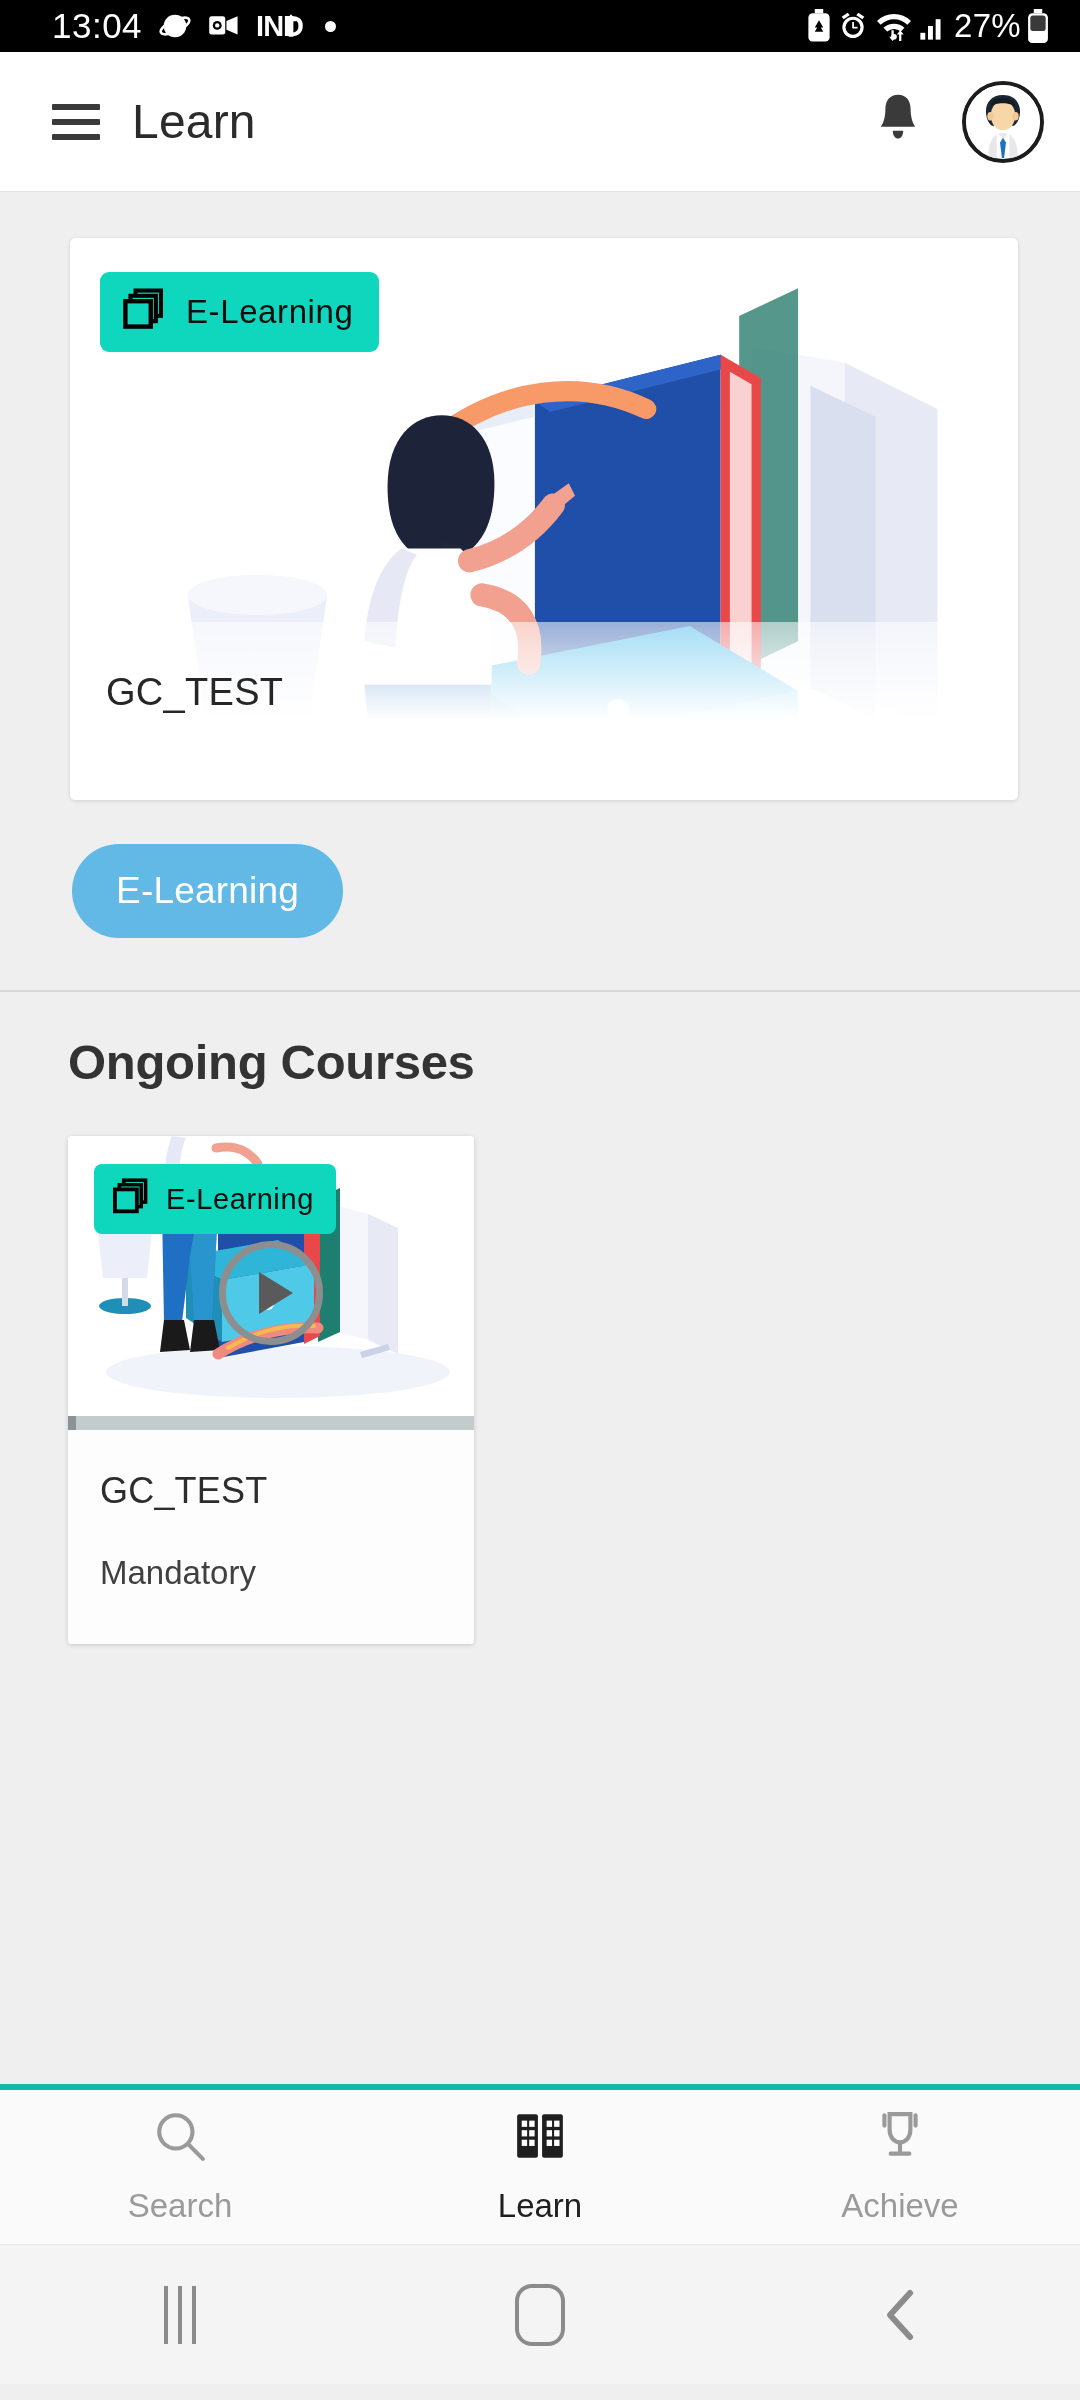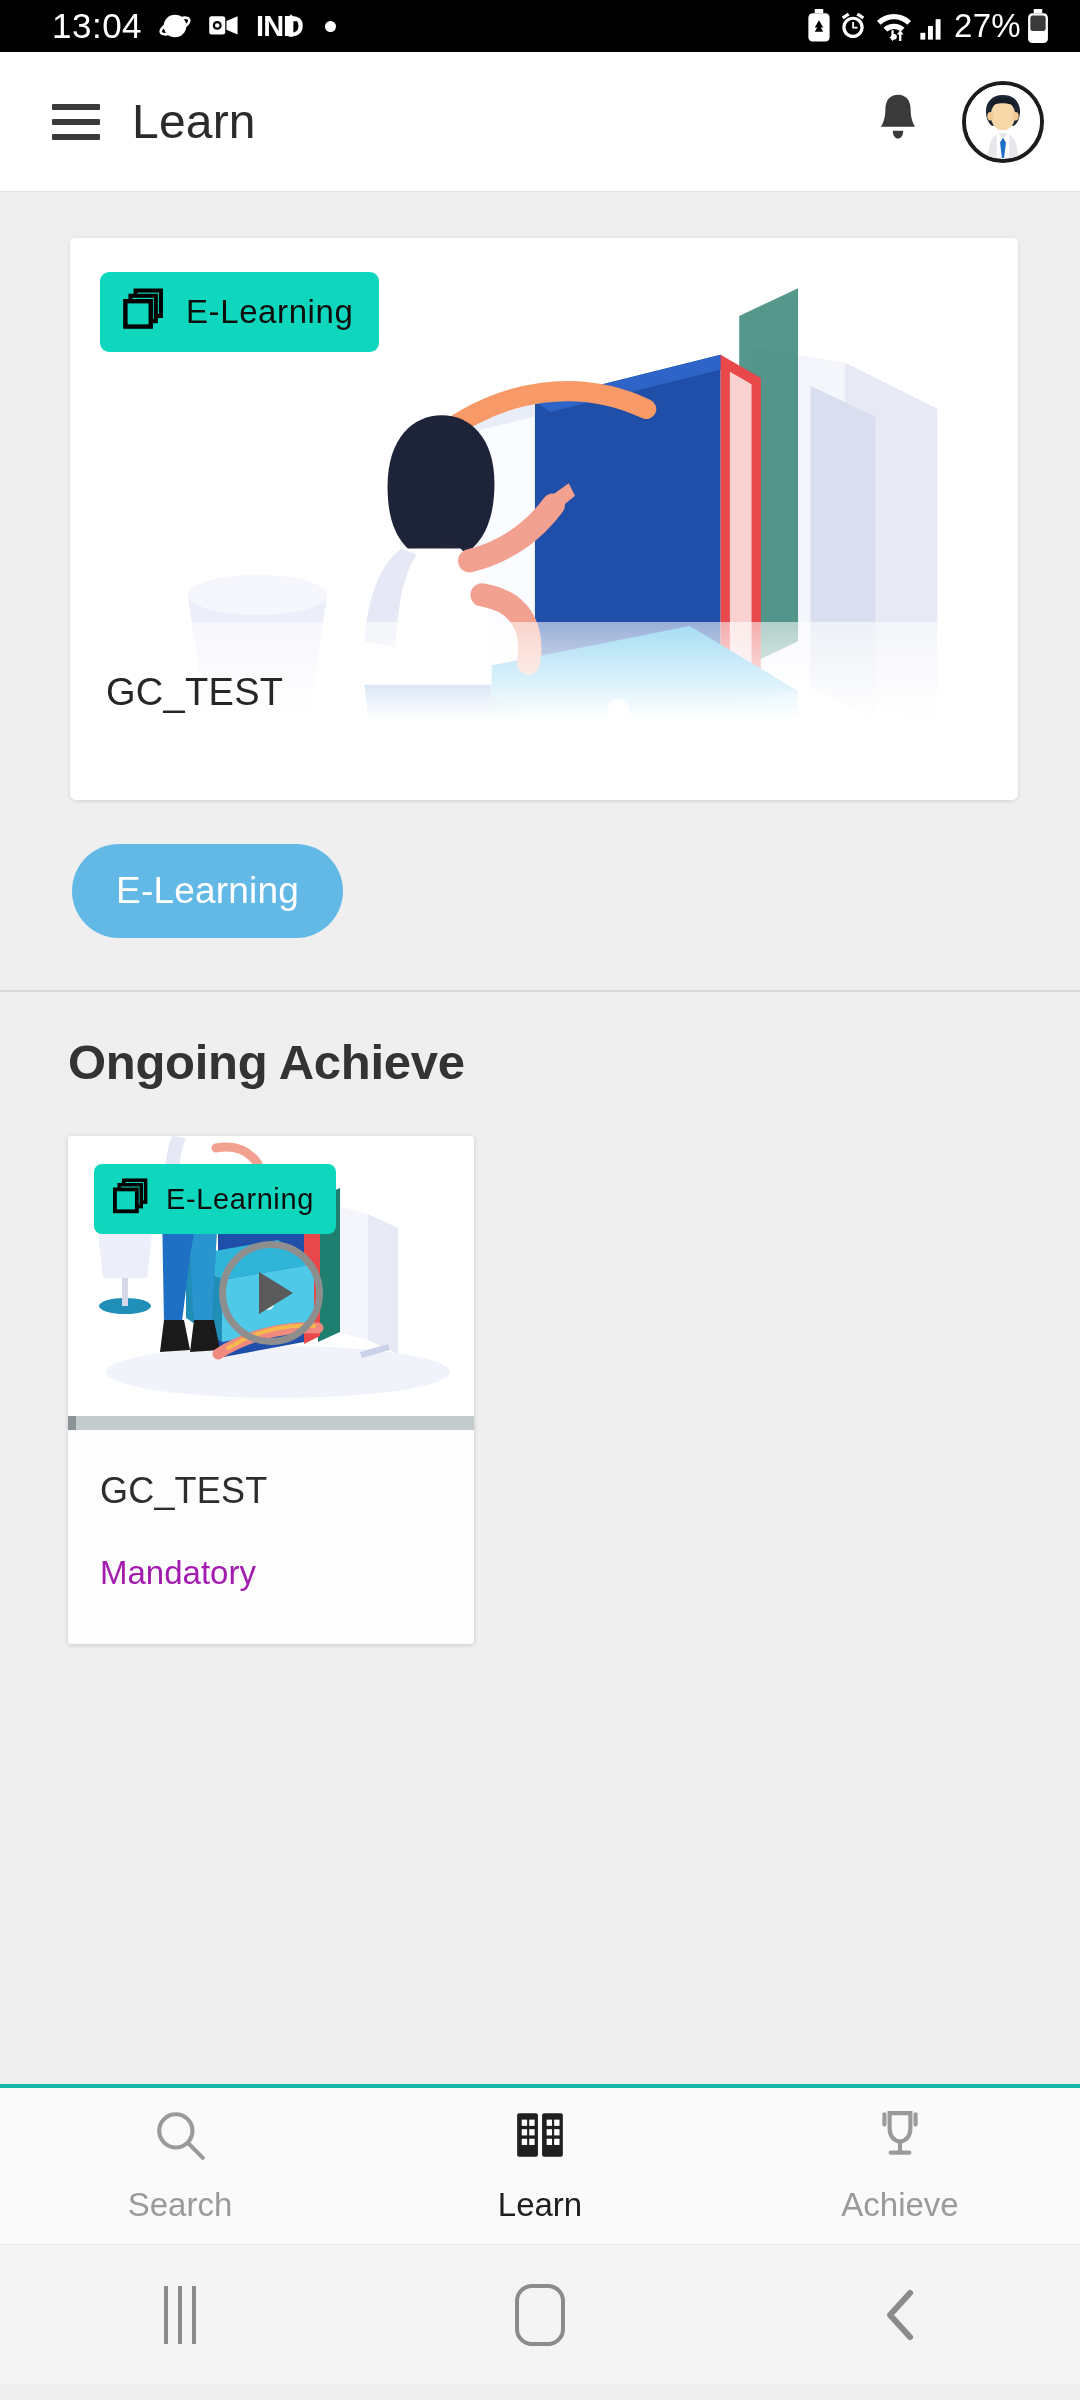--- a/index.html
+++ b/index.html
@@ -99,25 +99,25 @@
   .play-tri{
     width:0;height:0; margin-left:10px;
     border-left:34px solid #5a5a5a;
     border-top:21px solid transparent;
     border-bottom:21px solid transparent;
   }
   .progress-track{ height:14px; background:#c3cbcd; }
   .progress-fill{ height:100%; width:2%; background:#8a9396; }
   .course-body{ padding:40px 32px 52px 32px; background:#fdfdfd; }
   .course-name{ font-size:36px; color:#2d2d2d; letter-spacing:.2px; }
-  .course-tag{ margin-top:42px; font-size:33px; color:#a21caf; }
+  .course-tag{ margin-top:42px; font-size:33px; color:#404040; }
 
   
   .bottom-nav{
-    height:160px; background:#fafafa; border-top:4px solid #14b8a6;
+    height:160px; background:#fafafa; border-top:6px solid #14b8a6;
     display:flex; align-items:center;
   }
   .nav-item{
     flex:1; display:flex; flex-direction:column; align-items:center; gap:20px; cursor:pointer;
   }
   .nav-label{ font-size:33px; color:#9a9a9a; }
   .nav-item.active .nav-label{ color:#1f1f1f; }
 
   
   .sys-nav{
@@ -304,21 +304,21 @@
     </div>
   </div>
 
   <div class="chip-row">
     <div class="chip">E-Learning</div>
   </div>
 
   <div class="section-divider"></div>
 
   <div class="ongoing">
-    <div class="ongoing-title">Ongoing Achieve</div>
+    <div class="ongoing-title">Ongoing Courses</div>
 
     <div class="course-card">
       <div class="course-media">
         <svg width="100%" height="100%" viewBox="0 0 406 280" preserveAspectRatio="xMidYMid slice" style="position:absolute;inset:0;">
           <rect width="406" height="280" fill="#ffffff"></rect>
           <ellipse cx="210" cy="236" rx="172" ry="26" fill="#f1f3fb"></ellipse>
 
           <path d="M300 78 L330 92 L330 218 L300 204 Z" fill="#e7eaf5"></path>
           <path d="M270 70 L300 78 L300 204 L270 196 Z" fill="#f4f6fc"></path>
           <path d="M250 62 L272 52 L272 196 L250 206 Z" fill="#1e7f70"></path>

